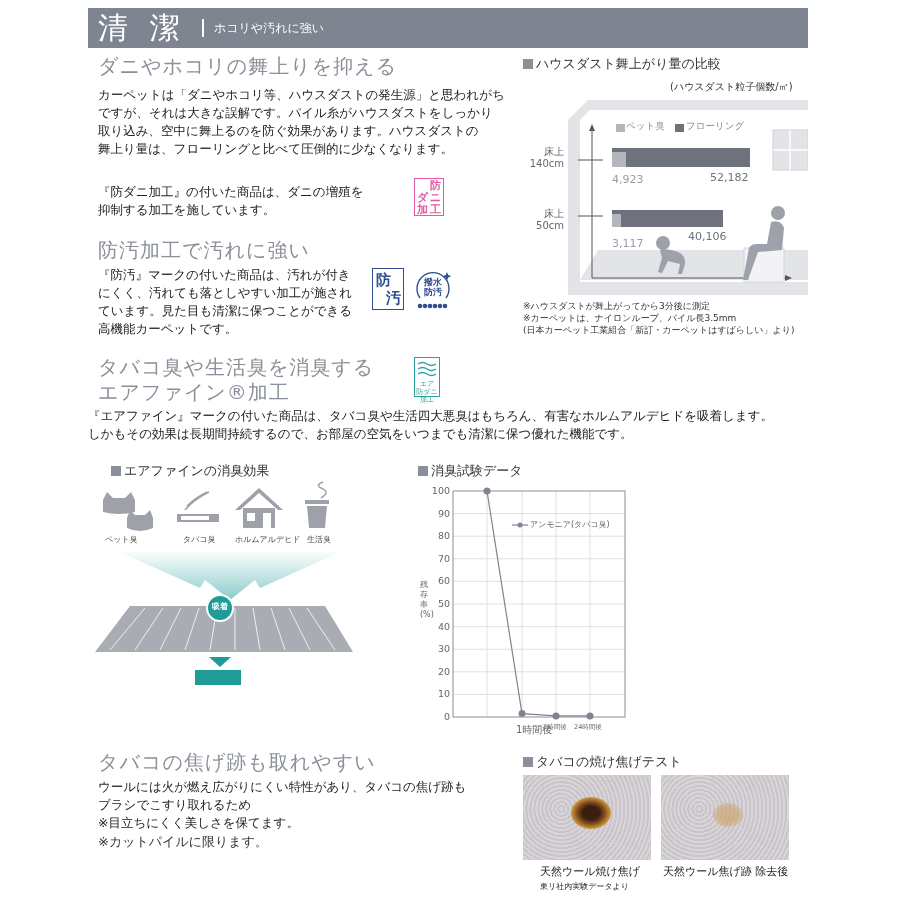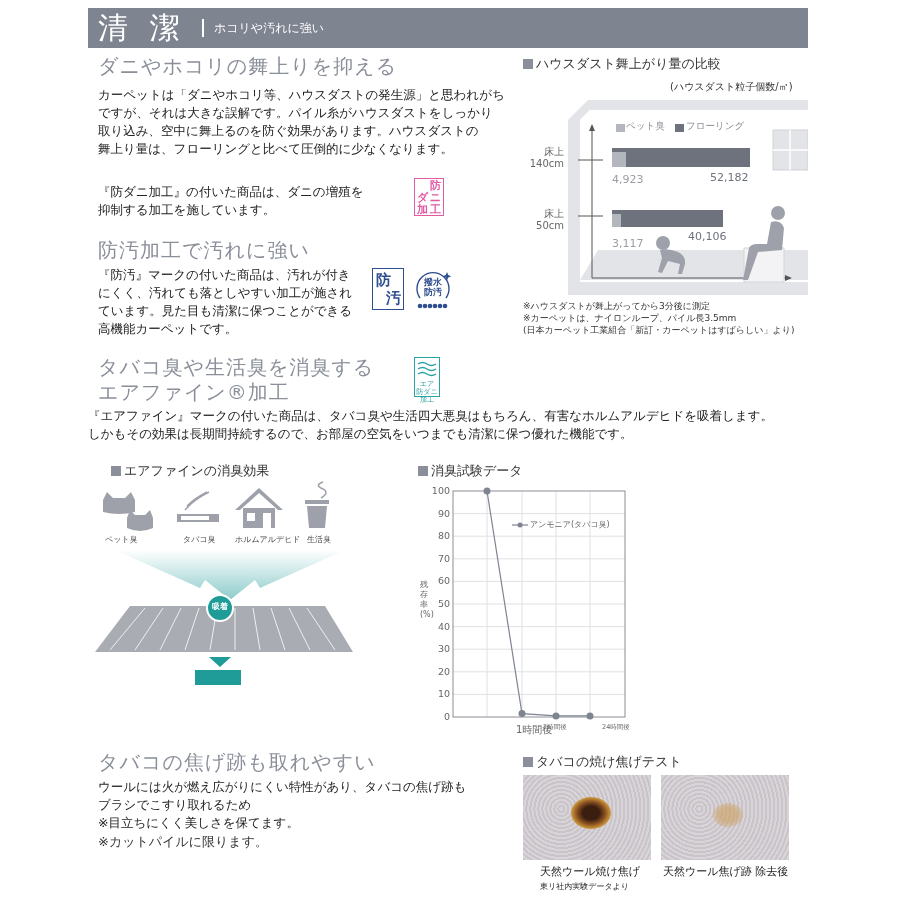--- a/index.html
+++ b/index.html
@@ -247,21 +247,21 @@
         <text x="30" y="172">30</text>
         <text x="30" y="195">20</text>
       <text x="30" y="217">10</text>
         <text x="30" y="240">0</text>
     </g>
   </svg>
   <div class="abs" style="left:110px;top:39px;font-size:8px;color:#666;">アンモニア(タバコ臭)</div>
   <div class="abs" style="left:0px;top:100px;width:10px;font-size:8px;color:#666;line-height:10px;word-break:break-all;">残存率(%)</div>
   <div class="abs" style="left:96px;top:243px;font-size:10px;color:#666;">1時間後</div>
   <div class="abs" style="left:123px;top:243px;font-size:6.5px;color:#666;">2時間後</div>
-  <div class="abs" style="left:154px;top:243px;font-size:6.5px;color:#666;margin-left:28px;">24時間後</div>
+  <div class="abs" style="left:154px;top:243px;font-size:6.5px;color:#666;">24時間後</div>
 </div>
 
 <div class="abs h2" style="left:98px;top:750px;">タバコの焦げ跡も取れやすい</div>
 <div class="abs body" style="left:98px;top:778px;width:410px;">ウールには火が燃え広がりにくい特性があり、タバコの焦げ跡も
 ブラシでこすり取れるため
 ※目立ちにくく美しさを保てます。</div>
 <div class="abs" style="left:98px;top:833px;font-size:13px;color:#333;">※カットパイルに限ります。</div>
 
 <div class="abs sec" style="left:523px;top:753px;">タバコの焼け焦げテスト</div>
 <div class="abs photo" style="left:523px;top:775px;width:128px;height:85px;">

